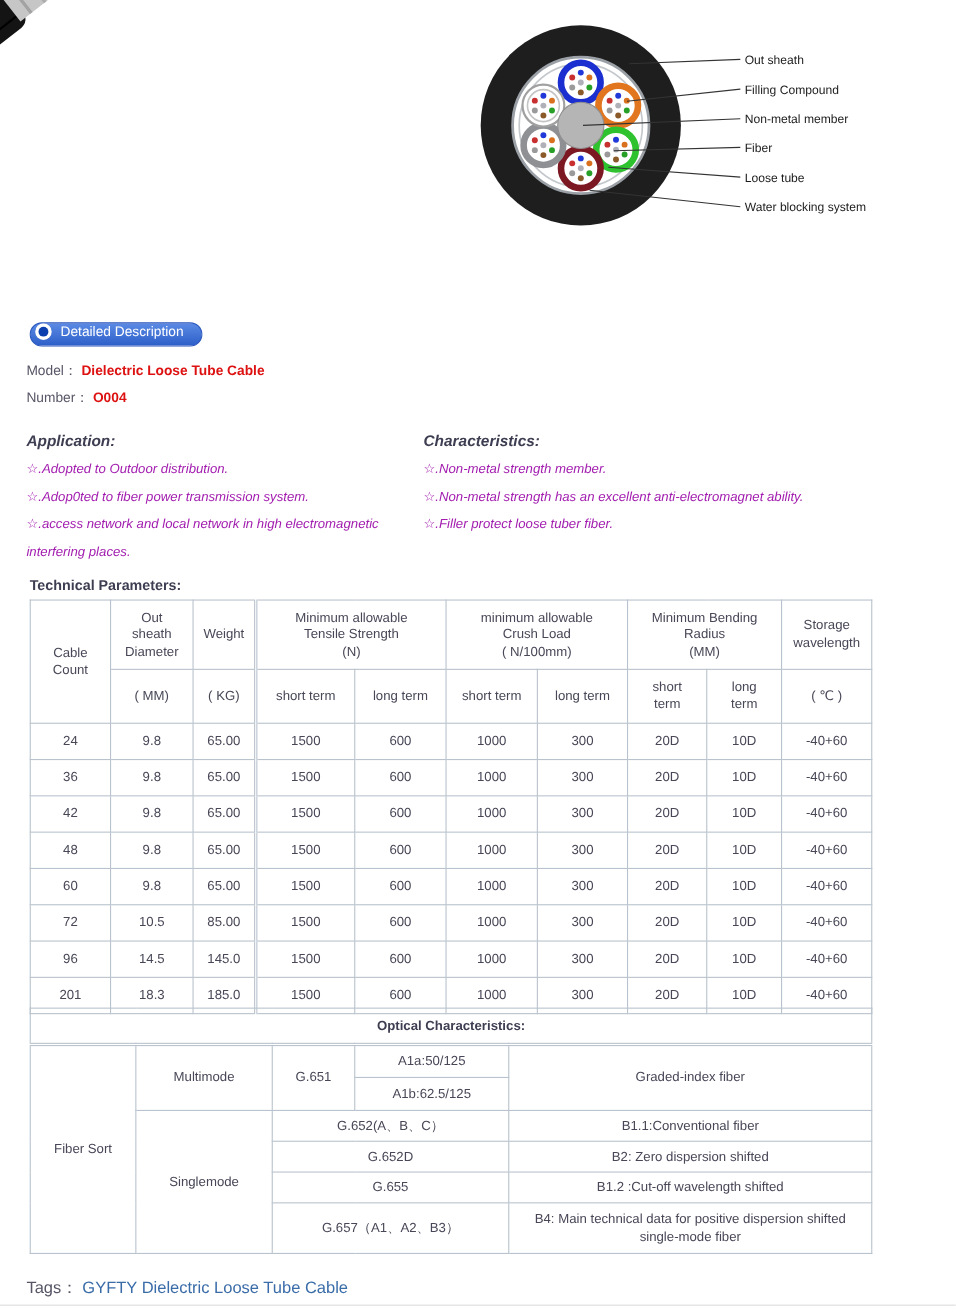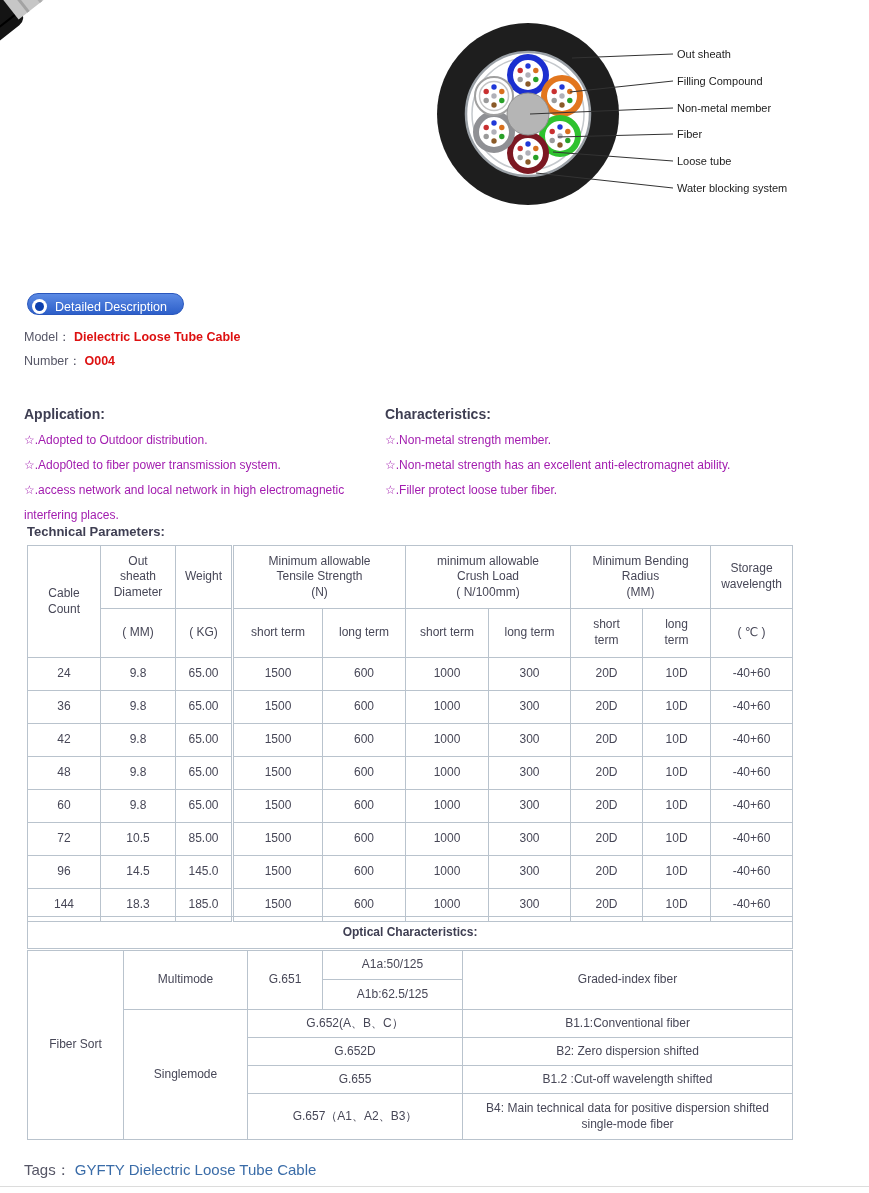--- a/index.html
+++ b/index.html
@@ -6,34 +6,34 @@
   .page{position:relative;width:869px;height:1193px;background:#fff;overflow:hidden;
         font-family:"Liberation Sans","DejaVu Sans",sans-serif;}
   svg{display:block;}
 
   
   .photo{position:absolute;left:0;top:0;}
   .xsection{position:absolute;left:420px;top:10px;}
   .diag-label{font-size:11px;fill:#1c1c1c;font-family:"Liberation Sans",sans-serif;}
 
   
-  .badge{position:absolute;left:27px;top:293px;height:22px;display:inline-flex;align-items:flex-end;
+  .badge{position:absolute;left:27px;top:293px;height:22px;display:inline-flex;align-items:flex-start;
          gap:8px;padding:0 16px 0 4px;border-radius:12px;color:#fff;font-size:12.5px;
          background:linear-gradient(#5b8ae4,#2d5fc9);border:1px solid #2a57bd;box-sizing:border-box;cursor:pointer;}
   .badge-dot{width:15px;height:15px;border-radius:50%;background:#fff;display:flex;align-items:center;justify-content:center;}
   .badge-dot-inner{width:9px;height:9px;border-radius:50%;background:#0c3fae;}
 
   
   .product{position:absolute;left:24px;top:326px;font-size:12.5px;}
   .pline{height:23.5px;line-height:23.5px;}
   .plabel{color:#565666;}
   .pvalue{color:#dd1111;font-weight:bold;}
 
   
-  .columns{position:absolute;left:24px;top:406px;width:830px;display:flex;}
+  .columns{position:absolute;left:24px;top:392px;width:830px;display:flex;font-style:italic;}
   .col-left{width:361px;}
   .col-right{width:400px;}
   .sec-title{font-size:14px;font-weight:bold;color:#3e3e52;margin:0 0 6px 0;}
   .sec-items{font-size:12px;color:#a21caf;line-height:25px;}
 
   
   .tech-title{position:absolute;left:27px;top:524px;font-size:13px;font-weight:bold;color:#3e3e52;}
   table{border-collapse:collapse;table-layout:fixed;}
   .tech{position:absolute;left:27px;top:545px;width:765px;}
   .optical{position:absolute;left:27px;top:916px;width:765px;}
@@ -294,21 +294,21 @@
           <td>145.0</td>
           <td class="dbl">1500</td>
           <td>600</td>
           <td>1000</td>
           <td>300</td>
           <td>20D</td>
           <td>10D</td>
           <td>-40+60</td>
         </tr>
         <tr>
-          <td>144</td>
+          <td>201</td>
           <td>18.3</td>
           <td>185.0</td>
           <td class="dbl">1500</td>
           <td>600</td>
           <td>1000</td>
           <td>300</td>
           <td>20D</td>
           <td>10D</td>
           <td>-40+60</td>
         </tr>

